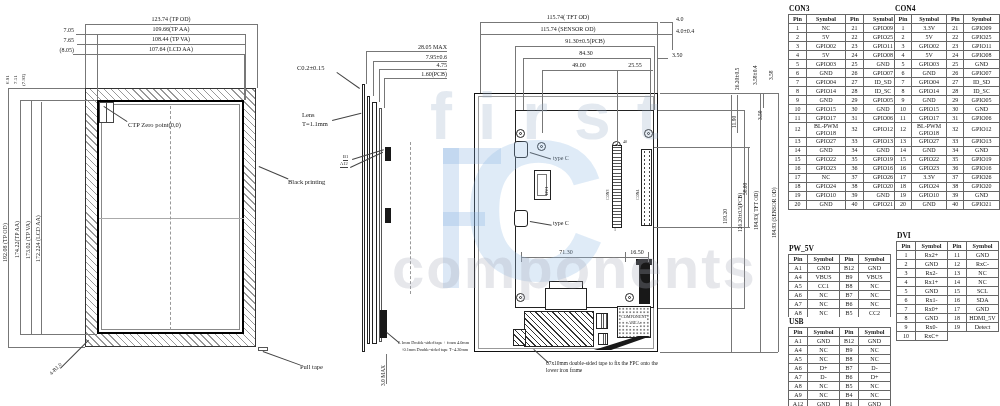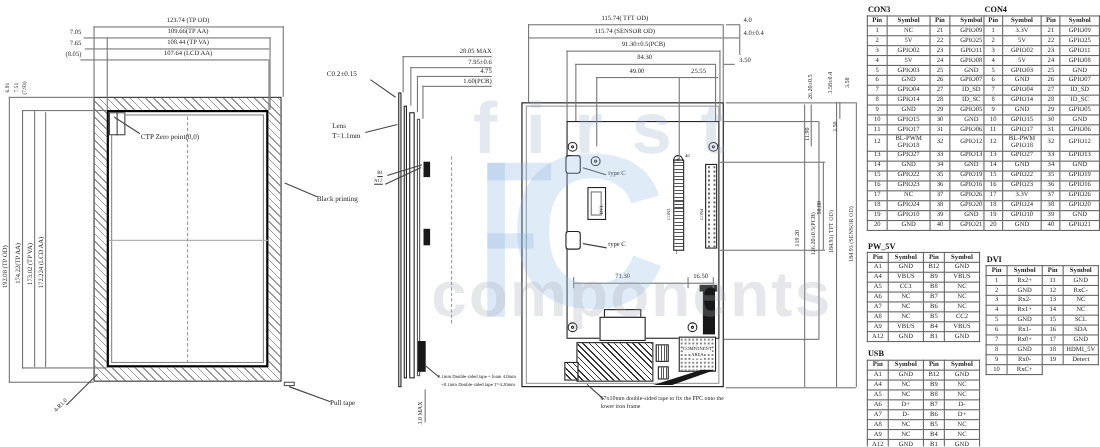--- a/index.html
+++ b/index.html
@@ -530,21 +530,21 @@
           </tr>
           <tr>
             <td>20</td>
             <td>GND</td>
             <td>40</td>
             <td>GPIO21</td>
           </tr>
         </tbody>
       </table>
   </div>
-  <div class="tblwrap" style="left:788px;top:219px;">
+  <div class="tblwrap" style="left:788px;top:244px;">
     <div class="tbl-title">PW_5V</div>
     <table class="smalltbl">
         <tbody>
           <tr>
             <th>Pin</th>
             <th>Symbol</th>
             <th>Pin</th>
             <th>Symbol</th>
           </tr>
           <tr>

